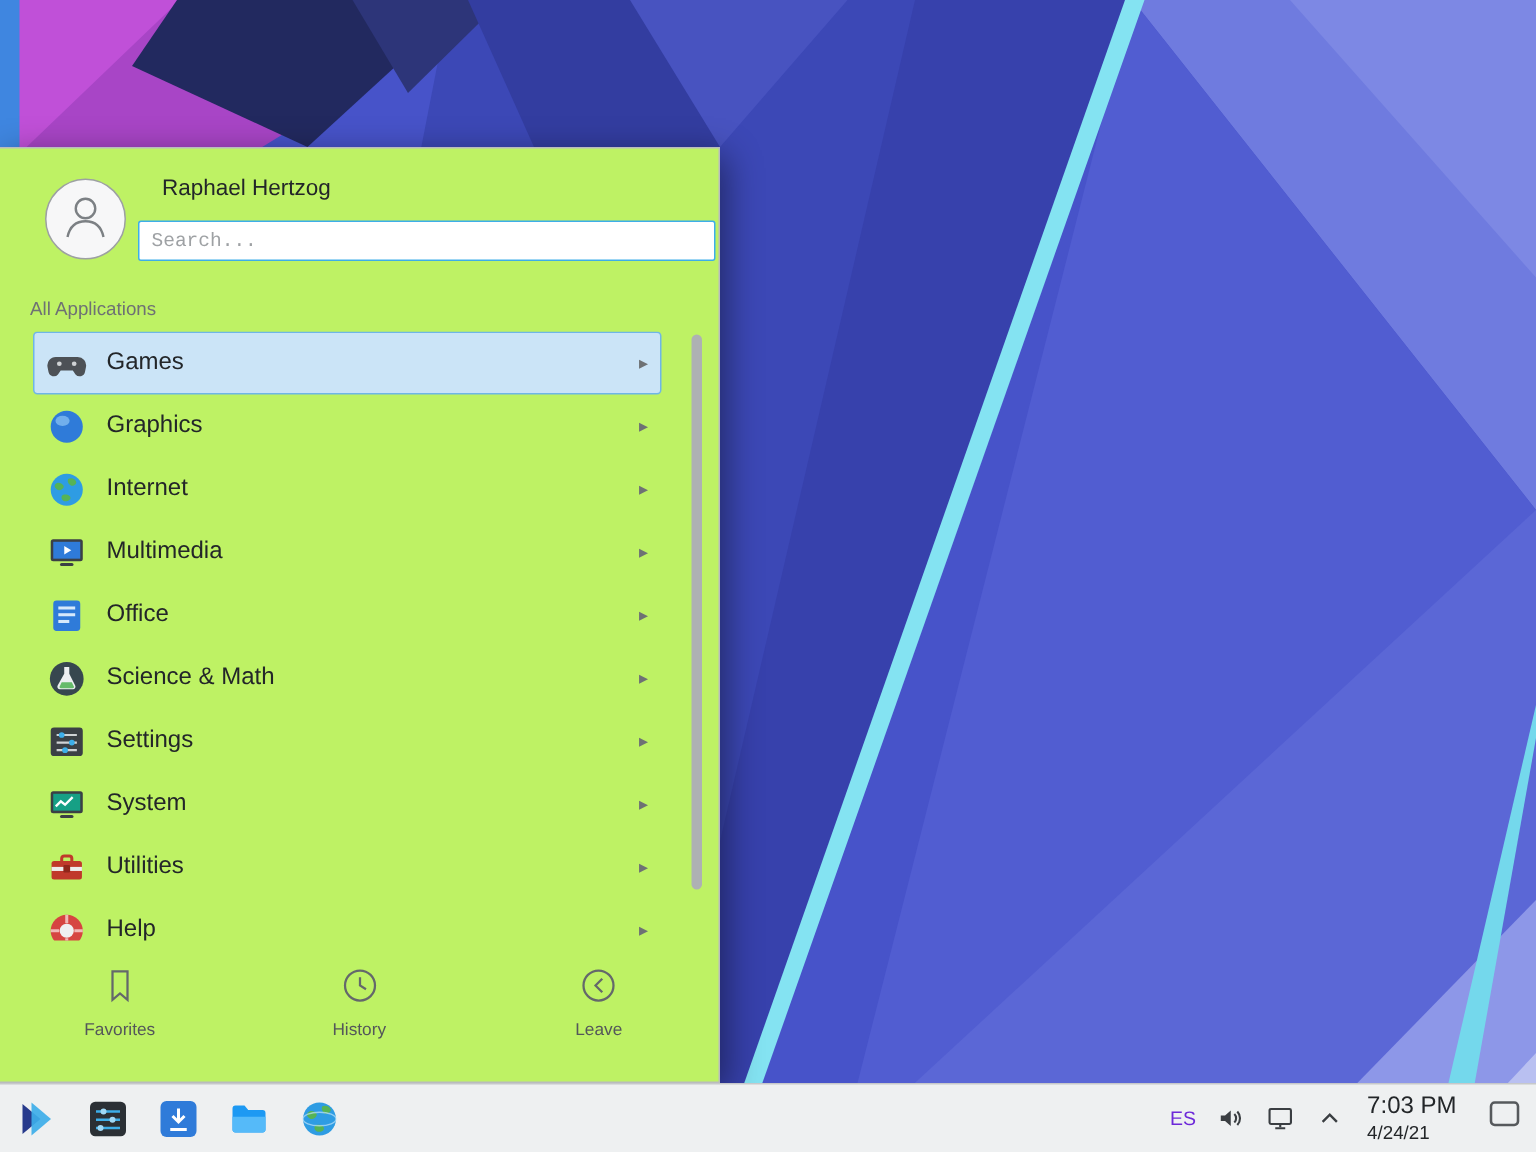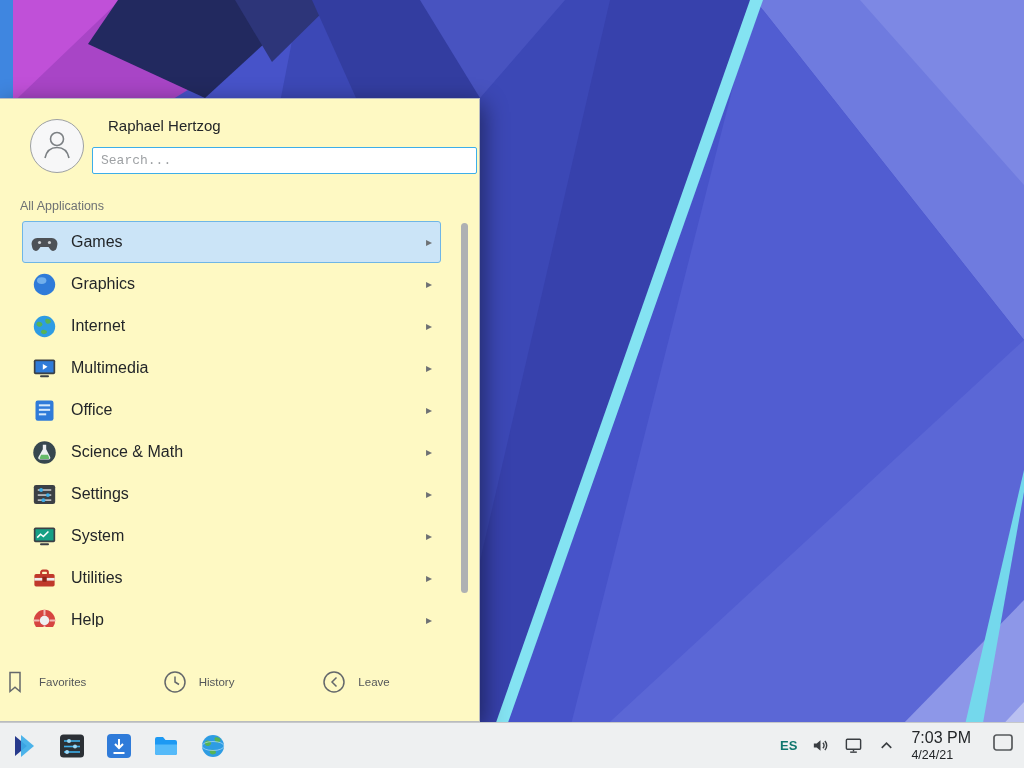--- a/index.html
+++ b/index.html
@@ -5,21 +5,21 @@
   * { margin:0; padding:0; box-sizing:border-box; }
   html,body { width:1024px; height:768px; overflow:hidden; }
   body { font-family:"Liberation Sans", sans-serif; position:relative; background:#4753c9; }
 
   .desktop { position:absolute; inset:0; }
   .wallpaper { position:absolute; inset:0; width:100%; height:100%; display:block; }
 
   
   .launcher {
     position:absolute; left:0; top:98px; width:480px; height:624px;
-    background:#fef9c3; border:1px solid #b9bcbe; border-left:none;
+    background:#bef264; border:1px solid #b9bcbe; border-left:none;
     box-shadow:4px 6px 22px rgba(0,0,0,.45);
   }
   .avatar {
     position:absolute; left:30px; top:20px; width:54px; height:54px;
     border-radius:50%; border:1px solid #9da0a3; background:#f7f7f8;
     display:flex; align-items:center; justify-content:center; cursor:pointer;
   }
   .user-name { position:absolute; left:108px; top:18px; font-size:15px; color:#232629; }
   .search-input {
     position:absolute; left:92px; top:48px; width:385px; height:27px;
@@ -38,41 +38,41 @@
   .cat-icon { width:27px; height:27px; flex:0 0 27px; margin-right:13px; display:flex; align-items:center; justify-content:center; }
   .cat-icon svg { width:27px; height:27px; display:block; }
   .cat-label { font-size:16px; color:#232629; }
   .cat-arrow { margin-left:auto; color:#6e7174; font-size:12px; line-height:1; }
 
   .scrollbar { position:absolute; right:11px; top:2px; bottom:6px; width:7px; }
   .scroll-thumb { position:absolute; top:0; width:7px; height:93%; border-radius:3.5px; background:#aeb1b3; }
 
   .launcher-footer { position:absolute; left:0; right:0; bottom:0; height:94px; display:flex; }
   .tab {
-    flex:1 1 0; position:relative; display:flex; flex-direction:row; align-items:center;
+    flex:1 1 0; position:relative; display:flex; flex-direction:column; align-items:center;
     padding-top:15px; gap:9px; cursor:pointer;
   }
   .tab.active::before {
     content:""; position:absolute; top:0; left:7px; right:7px; height:3px;
     background:#3daee9; border-radius:2px;
   }
   .tab-icon svg { width:30px; height:30px; display:block; }
   .tab-label { font-size:11.5px; color:#54575a; }
 
   
   .taskbar {
     position:absolute; left:0; right:0; bottom:0; height:46px;
     background:#eef0f1; border-top:1px solid #c6c8ca;
     display:flex; align-items:center;
   }
   .task-left { display:flex; align-items:center; gap:15px; padding-left:9px; }
   .task-btn { width:32px; height:32px; display:flex; align-items:center; justify-content:center; cursor:pointer; }
   .task-btn svg { width:30px; height:30px; display:block; }
   .tray { margin-left:auto; display:flex; align-items:center; gap:13px; padding-right:8px; }
-  .kbd-layout { font-size:13px; font-weight:bold; color:#0f766e; cursor:pointer;padding-left:44px; }
+  .kbd-layout { font-size:13px; font-weight:normal; color:#6d28d9; cursor:pointer;padding-left:44px; }
   .tray-icon { width:20px; height:20px; display:flex; align-items:center; justify-content:center; cursor:pointer; }
   .tray-icon svg { width:19px; height:19px; display:block; }
   .clock { text-align:left; line-height:1.15; cursor:pointer; padding:0 2px; }
   .clock-time { font-size:16px; color:#232629; }
   .clock-date { font-size:12.5px; color:#232629; }
   .show-desktop { width:26px; height:24px; display:flex; align-items:center; justify-content:center; cursor:pointer; margin-left:4px; }
 </style>
 </head>
 <body>
 

